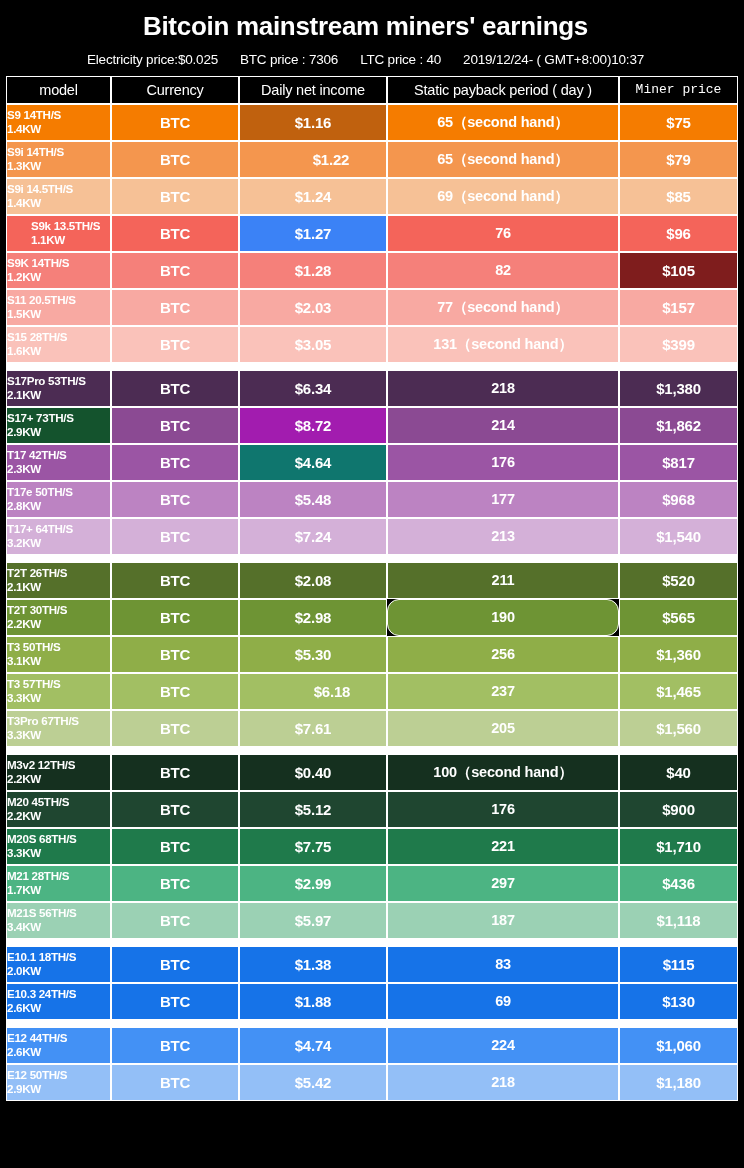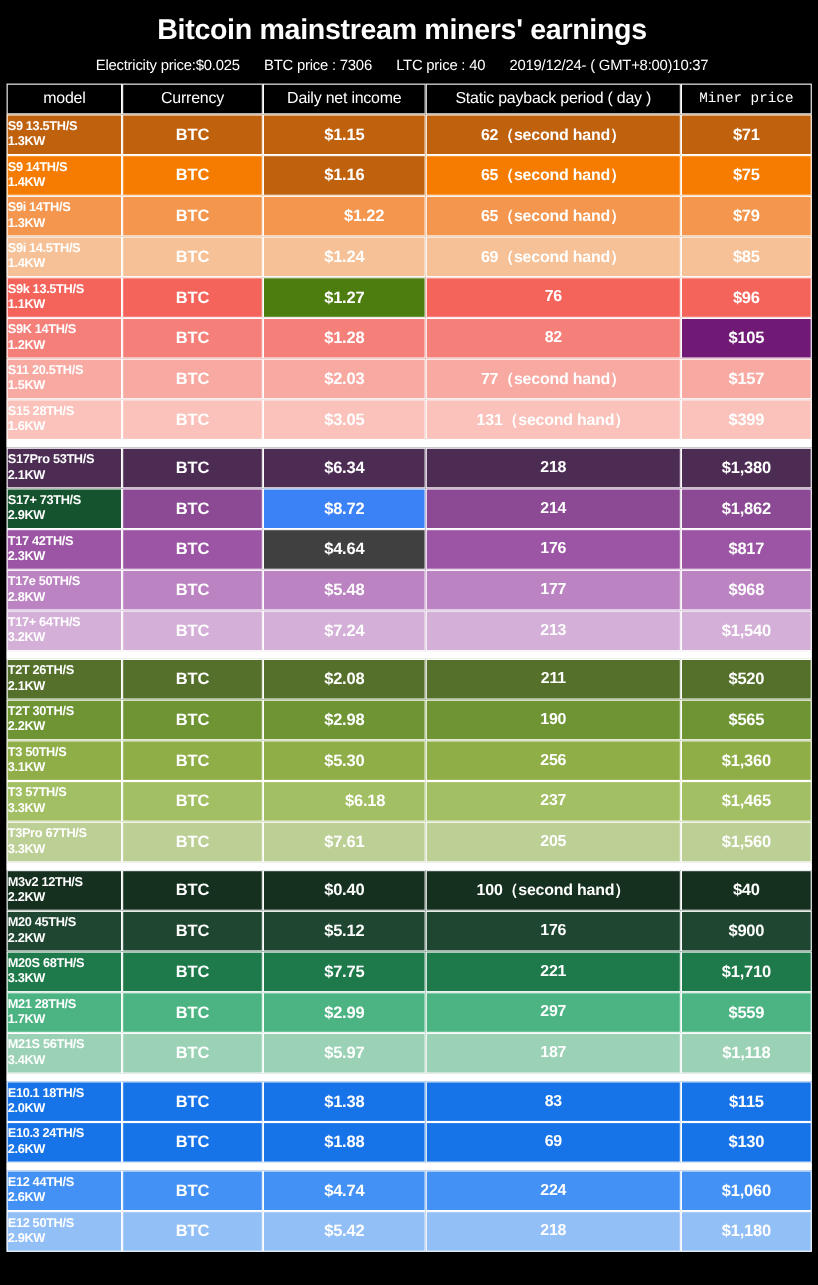--- a/index.html
+++ b/index.html
@@ -134,30 +134,20 @@
       <tr class="head-row">
         <th>model</th>
         <th>Currency</th>
         <th>Daily net income</th>
         <th>Static payback period ( day )</th>
         <th class="price-head">Miner price</th>
       </tr>
     </thead>
     <tbody id="table-body">
         <tr class="data-row">
-          <td class="model-cell" style="background: rgb(192, 97, 14);">
-            <div>S9 13.5TH/S</div>
-            <div>1.3KW</div>
-          </td>
-          <td class="val-cell currency" style="background: rgb(192, 97, 14);">BTC</td>
-          <td class="val-cell income" style="background: rgb(192, 97, 14);">$1.15</td>
-          <td class="val-cell payback" style="background: rgb(192, 97, 14);">62（second hand）</td>
-          <td class="val-cell price" style="background: rgb(192, 97, 14);">$71</td>
-        </tr>
-        <tr class="data-row">
           <td class="model-cell" style="background: rgb(245, 124, 0);">
             <div>S9    14TH/S</div>
             <div>1.4KW</div>
           </td>
           <td class="val-cell currency" style="background: rgb(245, 124, 0);">BTC</td>
           <td class="val-cell income" style="background: rgb(192, 97, 14);">$1.16</td>
           <td class="val-cell payback" style="background: rgb(245, 124, 0);">65（second hand）</td>
           <td class="val-cell price" style="background: rgb(245, 124, 0);">$75</td>
         </tr>
         <tr class="data-row">
@@ -174,38 +164,38 @@
           <td class="model-cell" style="background: rgb(246, 193, 150);">
             <div>S9i   14.5TH/S</div>
             <div>1.4KW</div>
           </td>
           <td class="val-cell currency" style="background: rgb(246, 193, 150);">BTC</td>
           <td class="val-cell income" style="background: rgb(246, 193, 150);">$1.24</td>
           <td class="val-cell payback" style="background: rgb(246, 193, 150); text-align: center;">69（second hand）</td>
           <td class="val-cell price" style="background: rgb(246, 193, 150);">$85</td>
         </tr>
         <tr class="data-row">
-          <td class="model-cell" style="background: rgb(244, 100, 90);">
+          <td class="model-cell" style="background: rgb(244, 100, 90); padding-left: 24px;">
             <div>S9k  13.5TH/S</div>
             <div>1.1KW</div>
           </td>
           <td class="val-cell currency" style="background: rgb(244, 100, 90);">BTC</td>
-          <td class="val-cell income" style="background: #4d7c0f;">$1.27</td>
+          <td class="val-cell income" style="background: #3b82f6;">$1.27</td>
           <td class="val-cell payback" style="background: rgb(244, 100, 90);">76</td>
           <td class="val-cell price" style="background: rgb(244, 100, 90);">$96</td>
         </tr>
         <tr class="data-row">
           <td class="model-cell" style="background: rgb(245, 128, 122);">
             <div>S9K   14TH/S</div>
             <div>1.2KW</div>
           </td>
           <td class="val-cell currency" style="background: rgb(245, 128, 122);">BTC</td>
           <td class="val-cell income" style="background: rgb(245, 128, 122);">$1.28</td>
           <td class="val-cell payback" style="background: rgb(245, 128, 122);">82</td>
-          <td class="val-cell price" style="background: #701a75;">$105</td>
+          <td class="val-cell price" style="background: #7f1d1d;">$105</td>
         </tr>
         <tr class="data-row">
           <td class="model-cell" style="background: rgb(248, 169, 162);">
             <div>S11  20.5TH/S</div>
             <div>1.5KW</div>
           </td>
           <td class="val-cell currency" style="background: rgb(248, 169, 162);">BTC</td>
           <td class="val-cell income" style="background: rgb(248, 169, 162);">$2.03</td>
           <td class="val-cell payback" style="background: rgb(248, 169, 162);">77（second hand）</td>
           <td class="val-cell price" style="background: rgb(248, 169, 162);">$157</td>
@@ -232,31 +222,31 @@
           <td class="val-cell income" style="background: rgb(76, 44, 83);">$6.34</td>
           <td class="val-cell payback" style="background: rgb(76, 44, 83);">218</td>
           <td class="val-cell price" style="background: rgb(76, 44, 83);">$1,380</td>
         </tr>
         <tr class="data-row">
           <td class="model-cell" style="background: #14532d;">
             <div>S17+ 73TH/S</div>
             <div>2.9KW</div>
           </td>
           <td class="val-cell currency" style="background: rgb(139, 74, 147);">BTC</td>
-          <td class="val-cell income" style="background: #3b82f6;">$8.72</td>
+          <td class="val-cell income" style="background: #a21caf;">$8.72</td>
           <td class="val-cell payback" style="background: rgb(139, 74, 147);">214</td>
           <td class="val-cell price" style="background: rgb(139, 74, 147);">$1,862</td>
         </tr>
         <tr class="data-row">
           <td class="model-cell" style="background: rgb(155, 85, 164);">
             <div>T17  42TH/S</div>
             <div>2.3KW</div>
           </td>
           <td class="val-cell currency" style="background: rgb(155, 85, 164);">BTC</td>
-          <td class="val-cell income" style="background: #404040; margin-left: 48px;">$4.64</td>
+          <td class="val-cell income" style="background: #0f766e; margin-left: 48px;">$4.64</td>
           <td class="val-cell payback" style="background: rgb(155, 85, 164);">176</td>
           <td class="val-cell price" style="background: rgb(155, 85, 164);">$817</td>
         </tr>
         <tr class="data-row">
           <td class="model-cell" style="background: rgb(188, 131, 194);">
             <div>T17e 50TH/S</div>
             <div>2.8KW</div>
           </td>
           <td class="val-cell currency" style="background: rgb(188, 131, 194);">BTC</td>
           <td class="val-cell income" style="background: rgb(188, 131, 194);">$5.48</td>
@@ -286,21 +276,21 @@
           <td class="val-cell payback" style="background: rgb(85, 112, 42);">211</td>
           <td class="val-cell price" style="background: rgb(85, 112, 42);">$520</td>
         </tr>
         <tr class="data-row">
           <td class="model-cell" style="background: rgb(110, 148, 52);">
             <div>T2T  30TH/S</div>
             <div>2.2KW</div>
           </td>
           <td class="val-cell currency" style="background: rgb(110, 148, 52);">BTC</td>
           <td class="val-cell income" style="background: rgb(110, 148, 52);">$2.98</td>
-          <td class="val-cell payback" style="background: rgb(110, 148, 52);">190</td>
+          <td class="val-cell payback" style="background: rgb(110, 148, 52); border-radius: 12px;">190</td>
           <td class="val-cell price" style="background: rgb(110, 148, 52);">$565</td>
         </tr>
         <tr class="data-row">
           <td class="model-cell" style="background: rgb(143, 174, 72);">
             <div>T3   50TH/S</div>
             <div>3.1KW</div>
           </td>
           <td class="val-cell currency" style="background: rgb(143, 174, 72);">BTC</td>
           <td class="val-cell income" style="background: rgb(143, 174, 72);">$5.30</td>
           <td class="val-cell payback" style="background: rgb(143, 174, 72);">256</td>
@@ -360,21 +350,21 @@
           <td class="val-cell price" style="background: rgb(31, 122, 75);">$1,710</td>
         </tr>
         <tr class="data-row">
           <td class="model-cell" style="background: rgb(76, 180, 131);">
             <div>M21 28TH/S</div>
             <div>1.7KW</div>
           </td>
           <td class="val-cell currency" style="background: rgb(76, 180, 131);">BTC</td>
           <td class="val-cell income" style="background: rgb(76, 180, 131);">$2.99</td>
           <td class="val-cell payback" style="background: rgb(76, 180, 131);">297</td>
-          <td class="val-cell price" style="background: rgb(76, 180, 131);">$559</td>
+          <td class="val-cell price" style="background: rgb(76, 180, 131);">$436</td>
         </tr>
         <tr class="data-row">
           <td class="model-cell" style="background: rgb(155, 209, 180);">
             <div>M21S 56TH/S</div>
             <div>3.4KW</div>
           </td>
           <td class="val-cell currency" style="background: rgb(155, 209, 180);">BTC</td>
           <td class="val-cell income" style="background: rgb(155, 209, 180);">$5.97</td>
           <td class="val-cell payback" style="background: rgb(155, 209, 180);">187</td>
           <td class="val-cell price" style="background: rgb(155, 209, 180);">$1,118</td>

